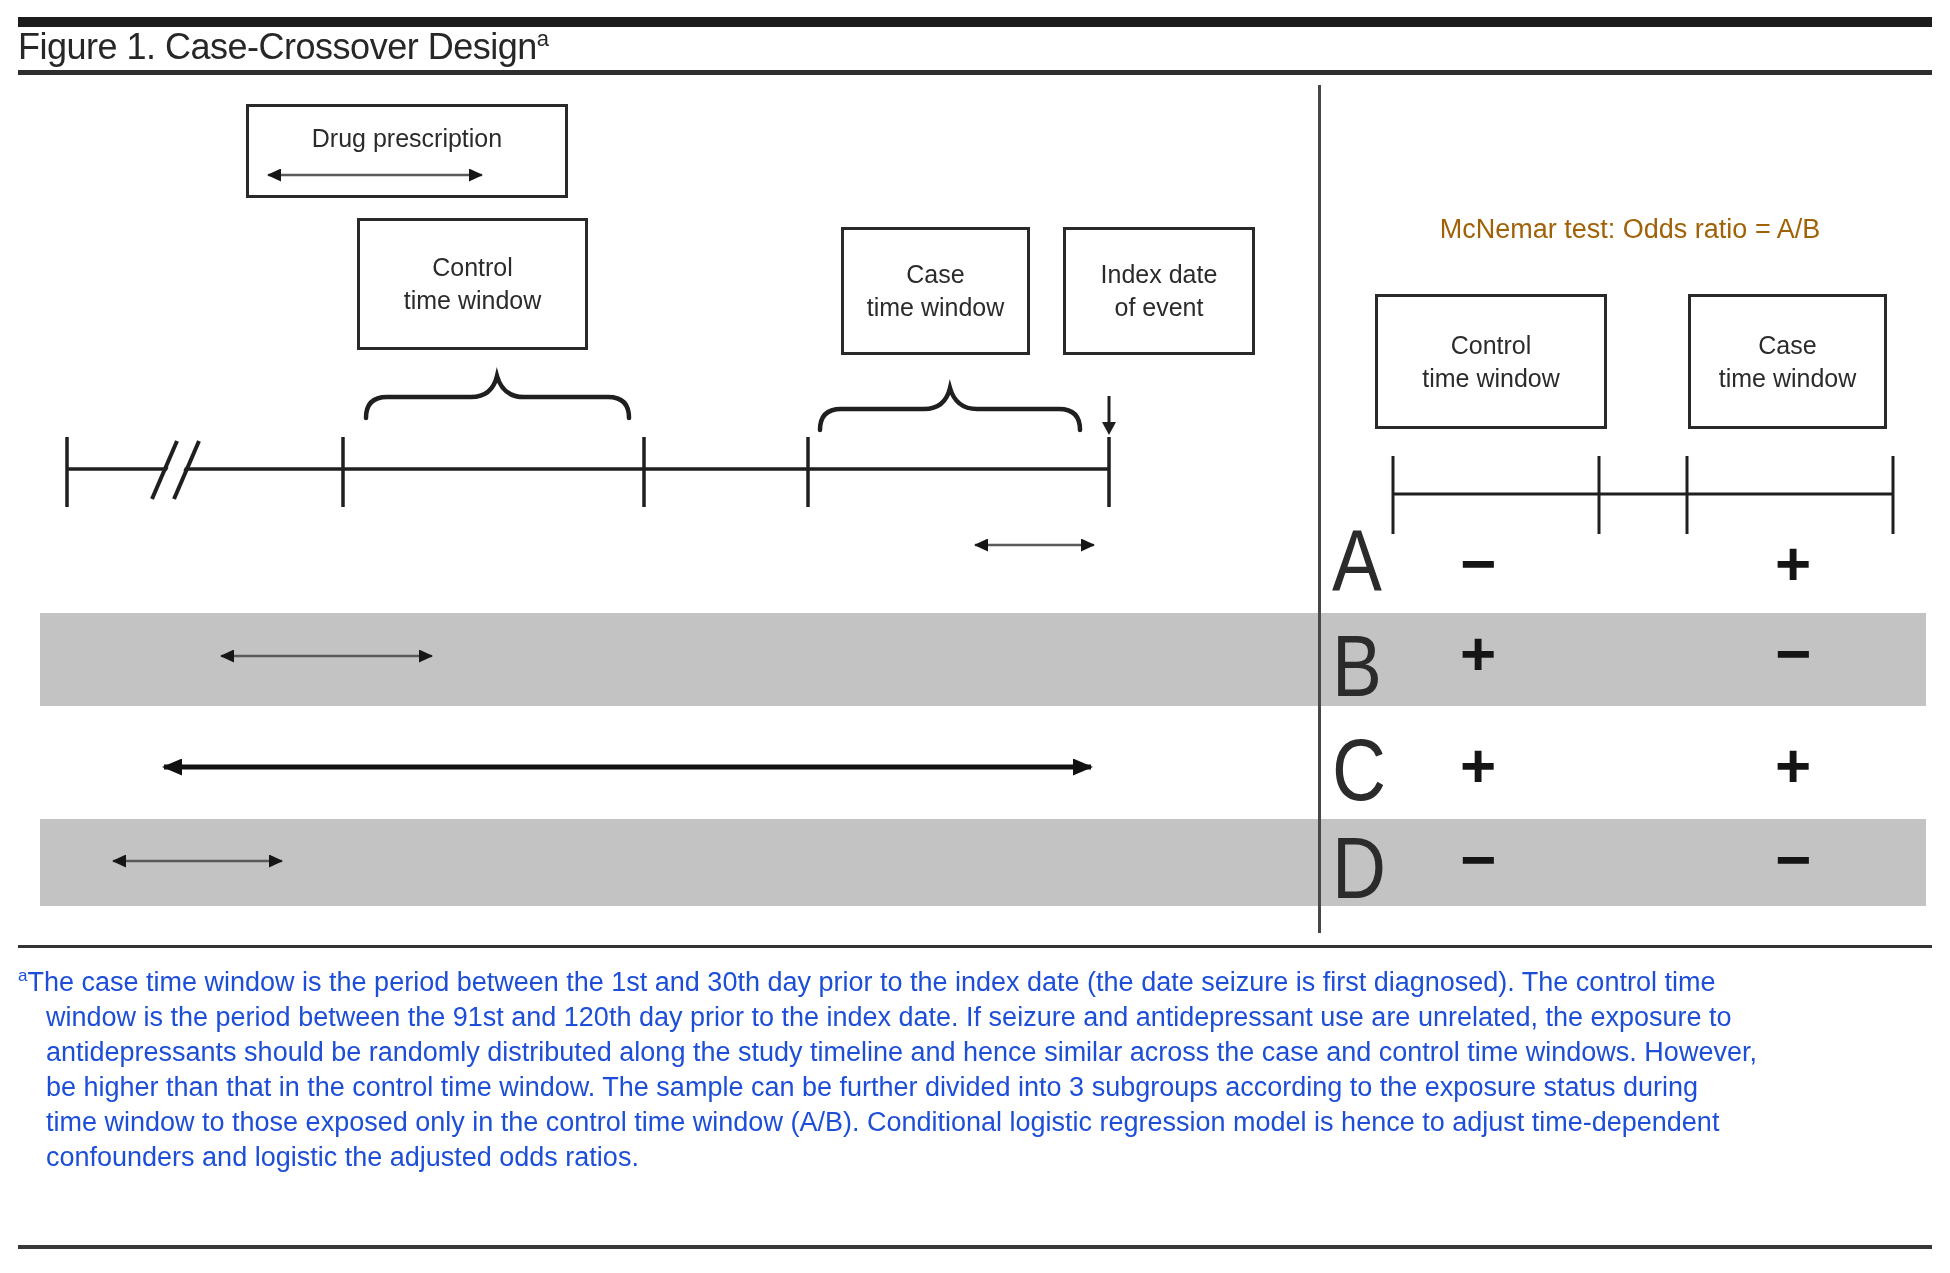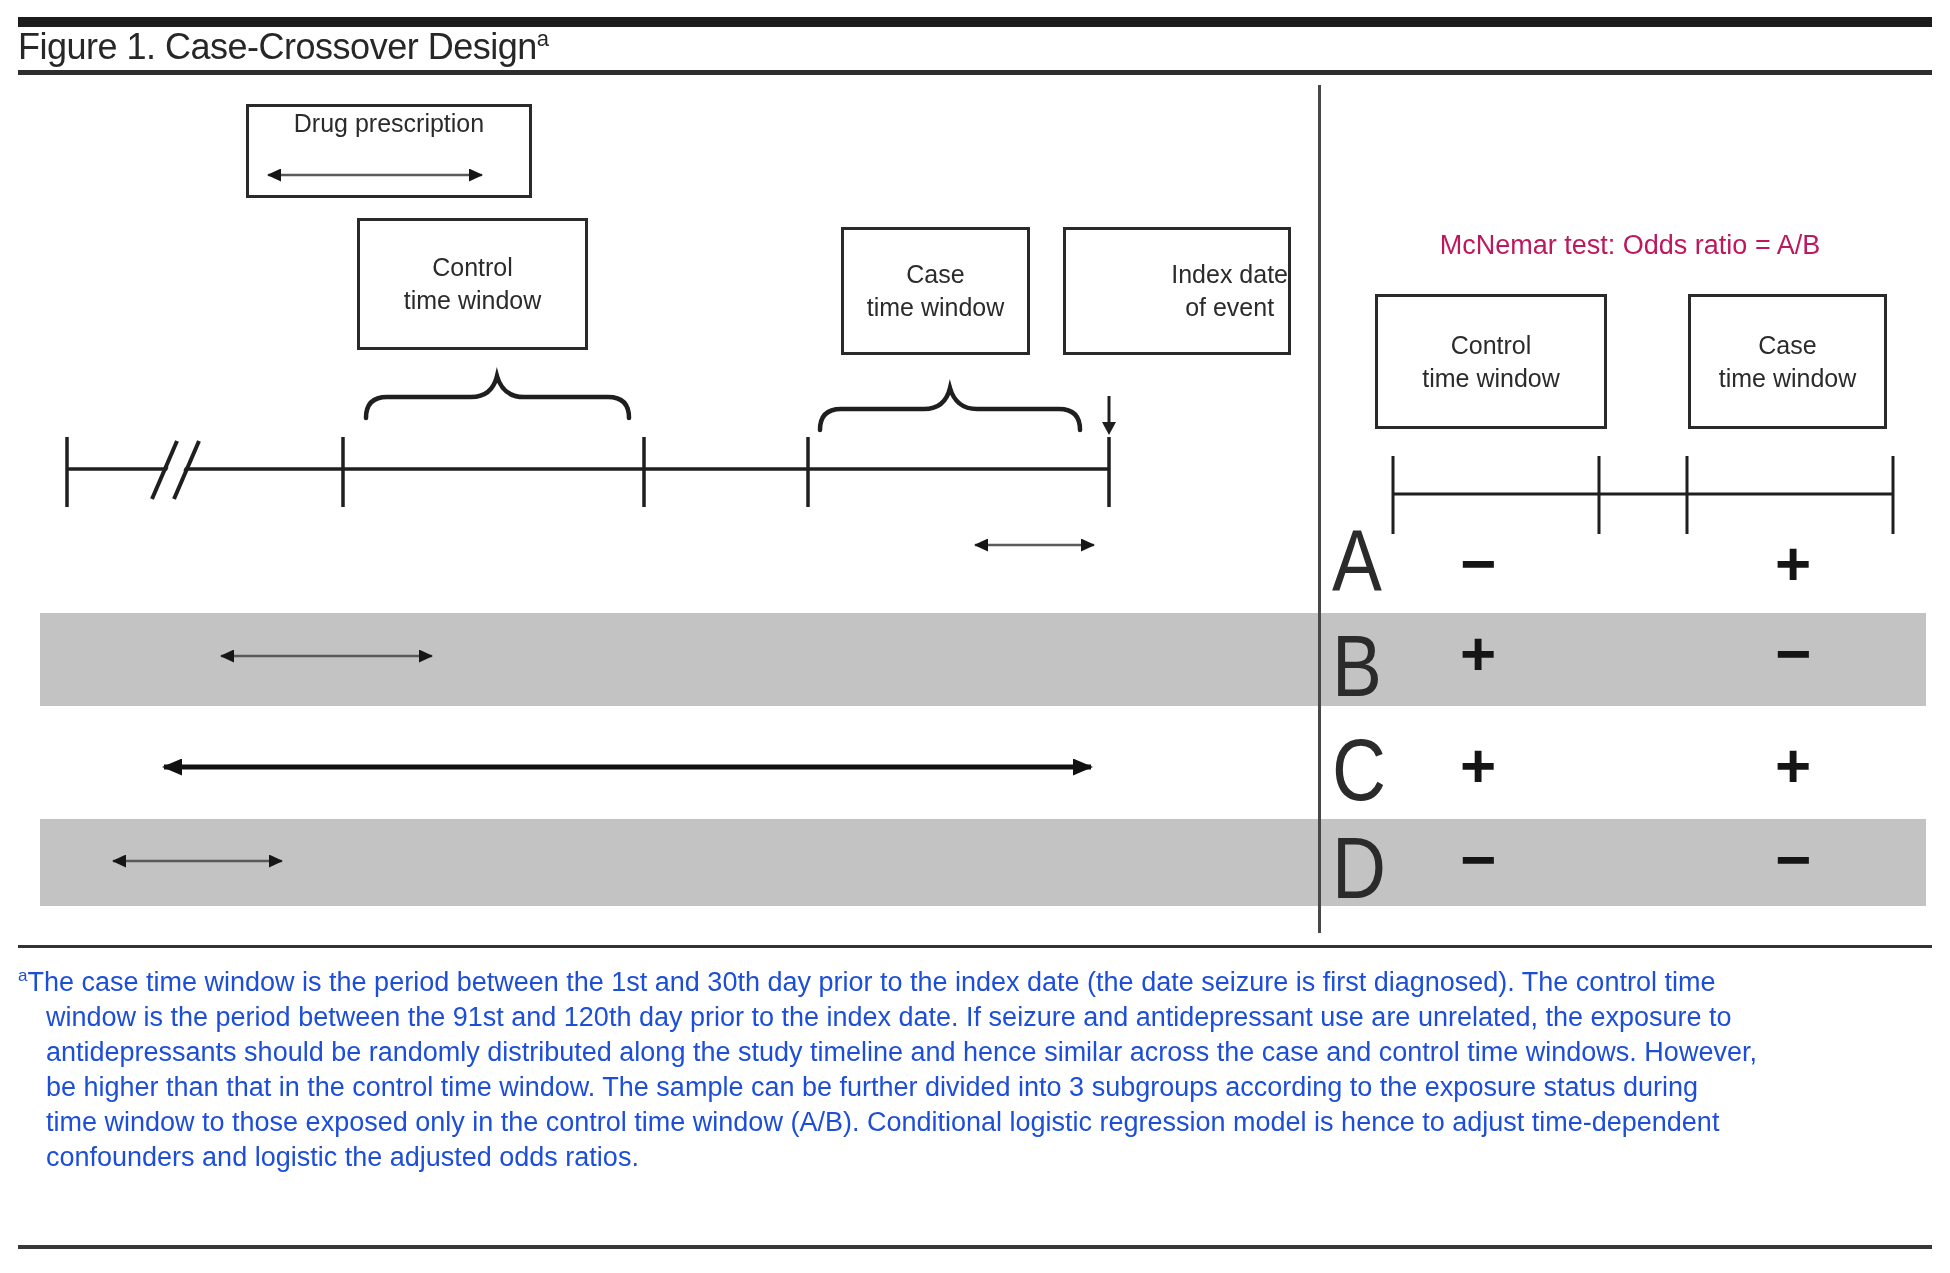--- a/index.html
+++ b/index.html
@@ -15,29 +15,29 @@
   .fig-title sup{font-size:22px;}
   .title-rule{left:18px;top:70px;width:1914px;height:5px;border-top:3px solid #2e2e2e;border-bottom:2px solid #2e2e2e;box-sizing:border-box;}
 
   
   .lbox{
     border:3px solid #2a2a2a;box-sizing:border-box;background:#ffffff;
     display:flex;align-items:center;justify-content:center;text-align:center;
     font-size:25px;line-height:33px;color:#2b2b2b;
   }
   .lbox span{white-space:pre-line;}
-  .drug-box{left:246px;top:104px;width:286px;height:94px;align-items:flex-start;padding-top:0;}
+  .drug-box{left:246px;top:104px;width:322px;height:94px;align-items:flex-start;padding-top:15px;}
   .ctrl-box{left:357px;top:218px;width:231px;height:132px;}
   .case-box{left:841px;top:227px;width:189px;height:128px;}
-  .index-box{left:1063px;top:227px;width:228px;height:128px;justify-content:flex-end;}
+  .index-box{left:1063px;top:227px;width:192px;height:128px;}
   .r-ctrl-box{left:1375px;top:294px;width:232px;height:135px;}
   .r-case-box{left:1688px;top:294px;width:199px;height:135px;}
 
   
-  .mcnemar-heading{left:1340px;top:214px;width:580px;text-align:center;font-size:27px;color:#be185d;margin-top:16px;}
+  .mcnemar-heading{left:1340px;top:214px;width:580px;text-align:center;font-size:27px;color:#a16207;}
   .divider{left:1318px;top:85px;width:3px;height:848px;background:#474747;}
   .band{left:40px;width:1886px;background:#c3c3c3;}
   .band-b{top:613px;height:93px;}
   .band-d{top:819px;height:87px;}
   .sg-letter{
     left:1332px;width:110px;font-size:88px;line-height:88px;font-weight:400;color:#2b2b2b;
     transform:scaleX(0.85);transform-origin:left center;
   }
   .sg-a{top:517px;} .sg-b{top:622px;} .sg-c{top:726px;} .sg-d{top:824px;}
   .sym{width:100px;text-align:center;font-size:62px;line-height:62px;font-weight:700;color:#151515;}

